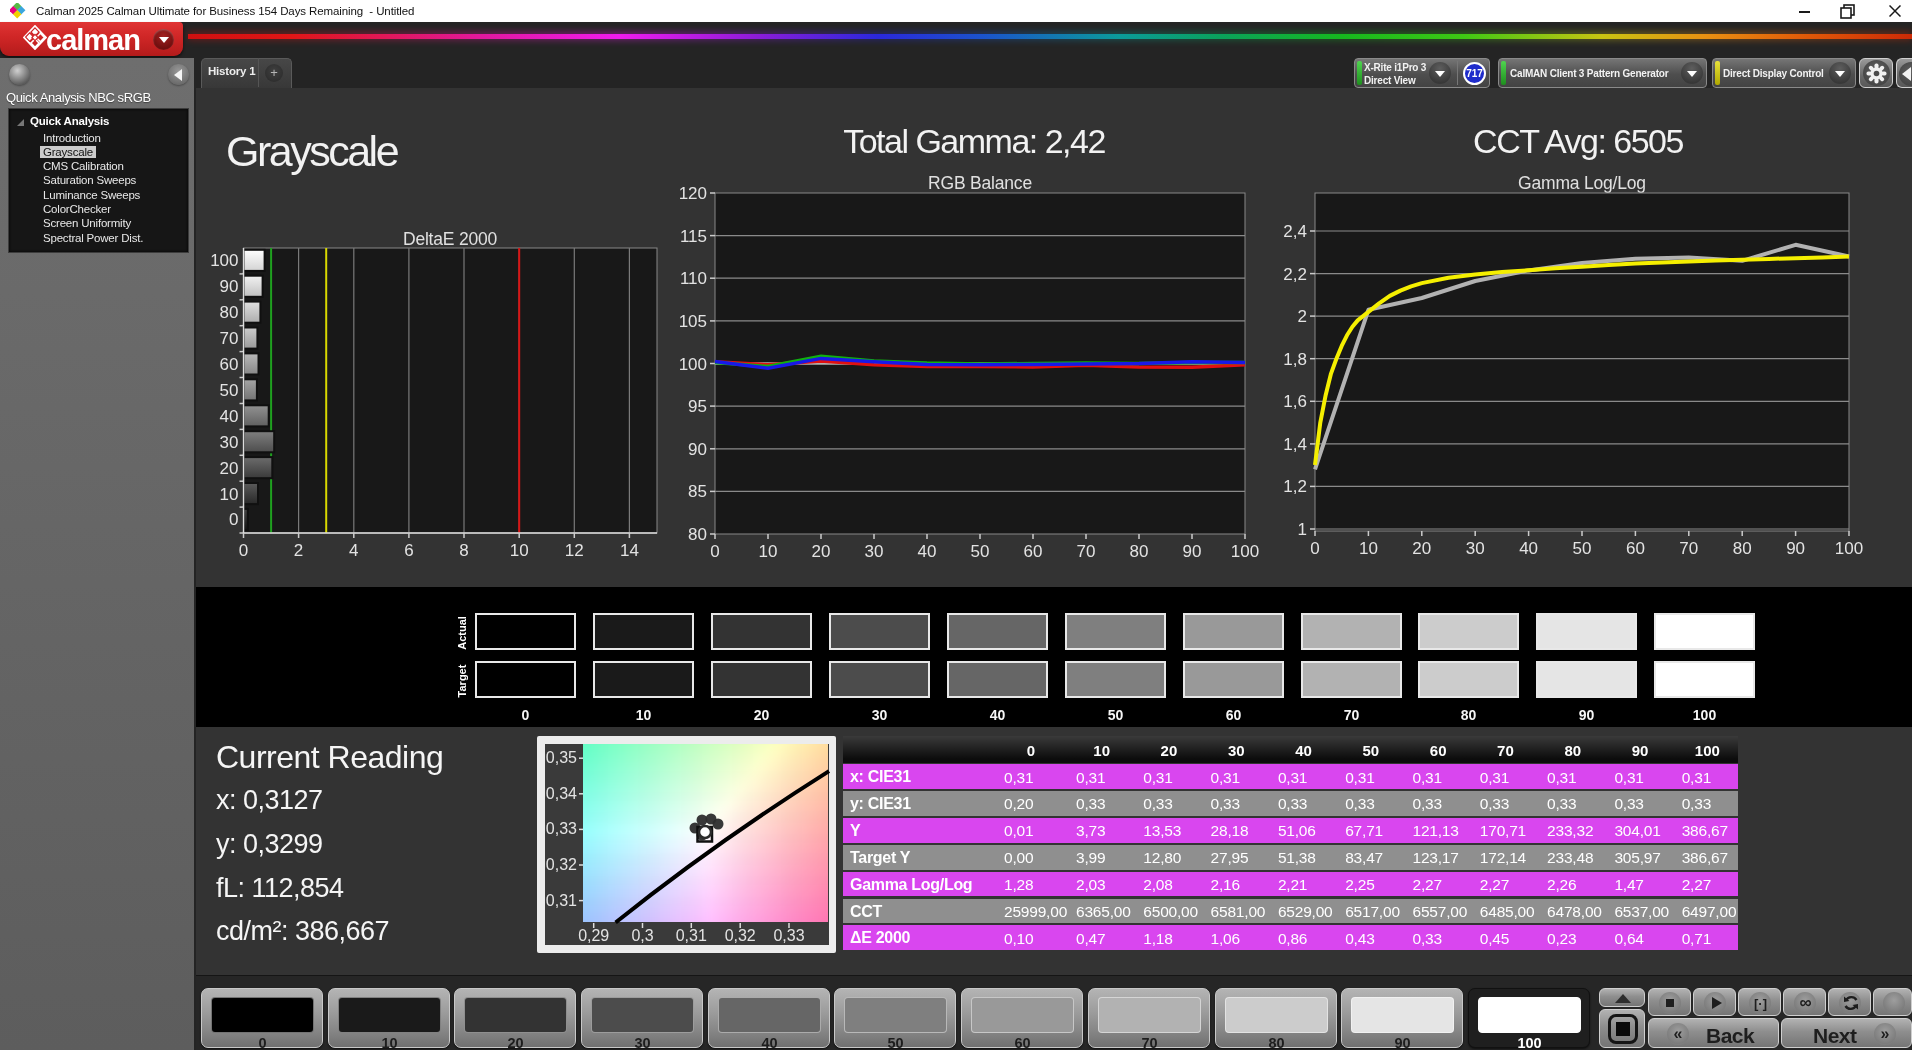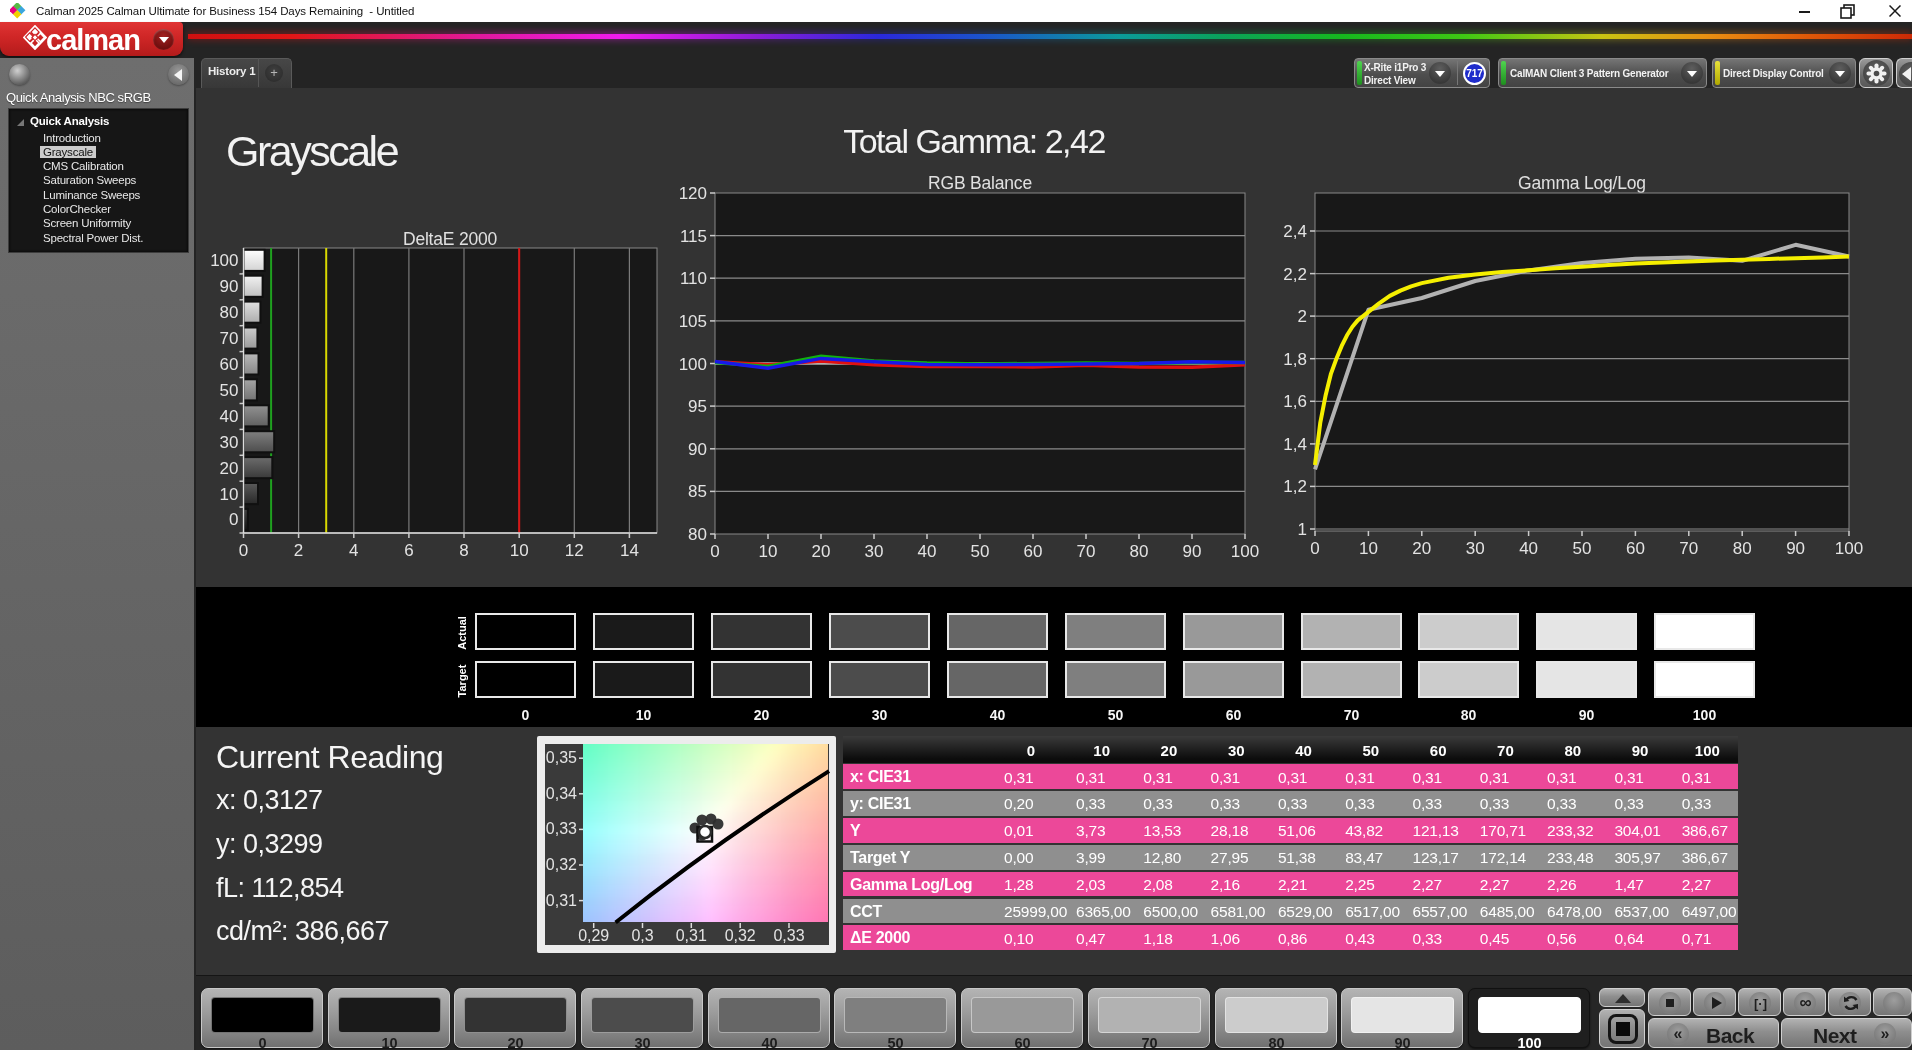--- a/index.html
+++ b/index.html
@@ -61,21 +61,21 @@
 .cr1{left:216px;top:739px;font-size:32px;color:#f5f5f5;letter-spacing:-0.5px}
 .crl{left:216px;font-size:27px;color:#f5f5f5;letter-spacing:-0.5px}
 .cieframe{left:537px;top:736px;width:299px;height:217px;background:#ececec;border-radius:2px}
 .ciepanel{left:545px;top:744px;width:284px;height:201px;background:#3a3a3a}
 
 
 .tablewrap{left:843px;top:736px;width:895px;height:215px}
 .thead{left:0;top:0;width:895px;height:26.5px;background:linear-gradient(180deg,#3a3a3a,#0c0c0c 85%)}
 .thc{top:6px;text-align:center;font-size:15px;font-weight:bold;color:#fff}
 .trow{left:0;width:895px;height:24.9px}
-.trow.dark{background:#ec4899}
+.trow.dark{background:#d946ef}
 .trow.light{background:#8f8f8f}
 .tlab{left:7px;top:4px;font-size:16px;font-weight:bold;color:#fff;letter-spacing:-0.3px;white-space:nowrap}
 .tc{top:4.5px;font-size:15.5px;color:#fff;letter-spacing:-0.2px;white-space:nowrap}
 
 .bottombar{left:196px;top:975px;width:1716px;height:75px;background:#262626;border-top:1px solid #151515}
 .patch{top:988px;width:122px;height:60px;border-radius:7px;background:linear-gradient(180deg,#b4b4b4,#9c9c9c 40%,#868686 72%,#707070);border:1px solid #c8c8c8;box-shadow:0 1px 2px rgba(0,0,0,.6)}
 .patch.sel{background:#1f1f1f;border:1px solid #111}
 .pswatch{left:9px;top:8px;width:103px;height:36px;border-radius:4px;border:1px solid rgba(255,255,255,.45)}
 .patch.sel .pswatch{border:1px solid #fff}
 .pl{left:0;top:46px;width:121px;text-align:center;font-size:14.5px;font-weight:bold;color:#1d1d1d}
@@ -191,20 +191,21 @@
 <div class="ti" style="top:174.4px">Saturation Sweeps</div>
 <div class="ti" style="top:188.7px">Luminance Sweeps</div>
 <div class="ti" style="top:203px">ColorChecker</div>
 <div class="ti" style="top:217.3px">Screen Uniformity</div>
 <div class="ti" style="top:231.6px">Spectral Power Dist.</div>
 
 <div class="h1" style="left:226px;top:127px">Grayscale</div>
 <div class="ct" style="left:450px;top:229px;transform:translateX(-50%)">DeltaE 2000</div>
 <div class="h3" style="left:974px;top:122px;transform:translateX(-50%)">Total Gamma: 2,42</div>
 <div class="ct" style="left:980px;top:173px;transform:translateX(-50%)">RGB Balance</div>
+<div class="h3" style="left:1578px;top:122px;transform:translateX(-50%)">CCT Avg: 6505</div>
 <div class="ct" style="left:1582px;top:173px;transform:translateX(-50%)">Gamma Log/Log</div>
 <svg style="left:200px;top:228px" width="480" height="340">
 <defs>
 <linearGradient id="b100" x1="0" y1="0" x2="0" y2="1">
           <stop offset="0" stop-color="rgb(255,255,255)"></stop>
           <stop offset="1" stop-color="rgb(211,211,211)"></stop>
         </linearGradient>
 <linearGradient id="b90" x1="0" y1="0" x2="0" y2="1">
           <stop offset="0" stop-color="rgb(242,242,242)"></stop>
           <stop offset="1" stop-color="rgb(192,192,192)"></stop>
@@ -1040,21 +1041,21 @@
 <div class="tc" style="left:771.4px">0,33</div>
 <div class="tc" style="left:838.7px">0,33</div>
 </div>
 <div class="trow dark" style="top:81.8px">
 <div class="tlab">Y</div>
 <div class="tc" style="left:161.0px">0,01</div>
 <div class="tc" style="left:233.0px">3,73</div>
 <div class="tc" style="left:300.3px">13,53</div>
 <div class="tc" style="left:367.6px">28,18</div>
 <div class="tc" style="left:434.9px">51,06</div>
-<div class="tc" style="left:502.2px">43,82</div>
+<div class="tc" style="left:502.2px">67,71</div>
 <div class="tc" style="left:569.5px">121,13</div>
 <div class="tc" style="left:636.8px">170,71</div>
 <div class="tc" style="left:704.1px">233,32</div>
 <div class="tc" style="left:771.4px">304,01</div>
 <div class="tc" style="left:838.7px">386,67</div>
 </div>
 <div class="trow light" style="top:108.7px">
 <div class="tlab">Target Y</div>
 <div class="tc" style="left:161.0px">0,00</div>
 <div class="tc" style="left:233.0px">3,99</div>
@@ -1099,21 +1100,21 @@
 <div class="trow dark" style="top:189.4px">
 <div class="tlab">ΔE 2000</div>
 <div class="tc" style="left:161.0px">0,10</div>
 <div class="tc" style="left:233.0px">0,47</div>
 <div class="tc" style="left:300.3px">1,18</div>
 <div class="tc" style="left:367.6px">1,06</div>
 <div class="tc" style="left:434.9px">0,86</div>
 <div class="tc" style="left:502.2px">0,43</div>
 <div class="tc" style="left:569.5px">0,33</div>
 <div class="tc" style="left:636.8px">0,45</div>
-<div class="tc" style="left:704.1px">0,56</div>
+<div class="tc" style="left:704.1px">0,23</div>
 <div class="tc" style="left:771.4px">0,64</div>
 <div class="tc" style="left:838.7px">0,71</div>
 </div>
 </div>
 
 <div class="bottombar"></div>
 <div class="patch" style="left:201px">
       <div class="pswatch" style="background:rgb(0,0,0)"></div>
       <div class="pl">0</div>
     </div>

